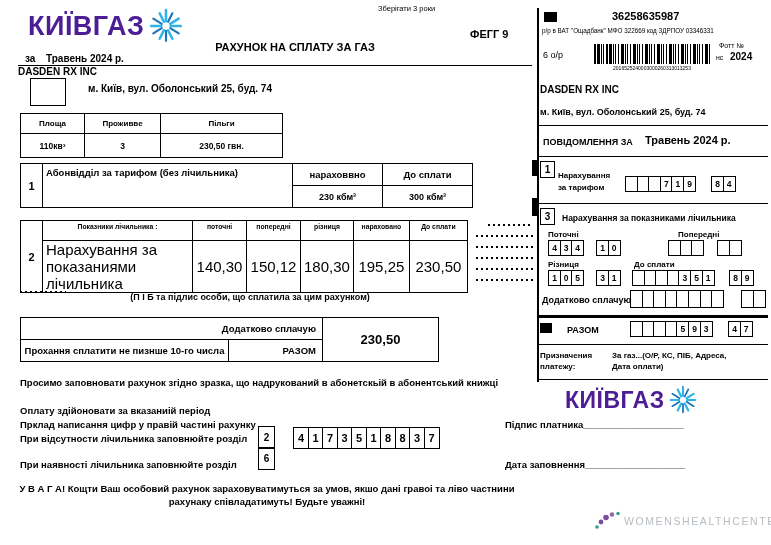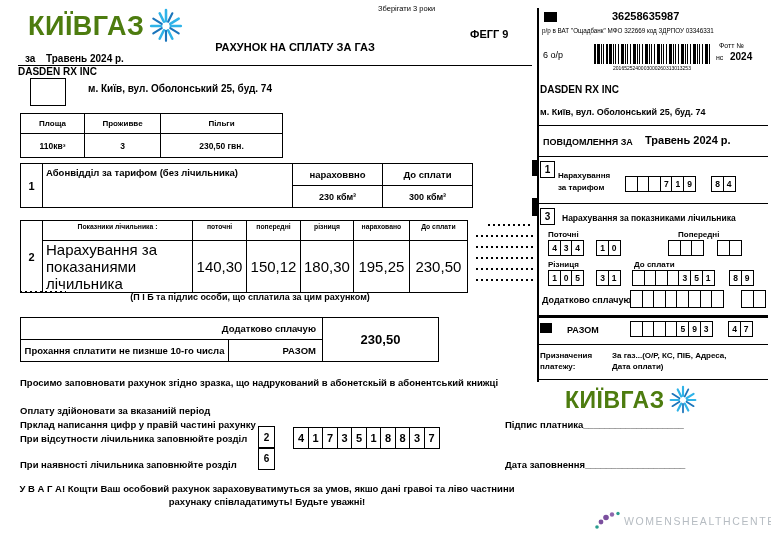--- a/index.html
+++ b/index.html
@@ -5,21 +5,21 @@
   * { box-sizing: border-box; }
   body { margin:0; background:#e8e8e8; font-family:"Liberation Sans", sans-serif; color:#000; }
   .page { position:relative; width:771px; height:545px; background:#fff; overflow:hidden; font-family:"Liberation Sans", sans-serif; }
   .abs { position:absolute; }
   .b { font-weight:bold; }
   .hline { position:absolute; background:#000; height:1.3px; }
   .vline { position:absolute; background:#000; width:1.6px; }
   .dotline { position:absolute; height:2px; background:repeating-linear-gradient(90deg,#000 0 2px,transparent 2px 5px); }
   table.doc { position:absolute; border-collapse:collapse; }
   table.doc td { border:1.5px solid #000; padding:0 3px; }
-  .logo-text { color:#4d7c0f; font-weight:bold; letter-spacing:0.5px; font-family:"Liberation Sans", sans-serif; }
+  .logo-text { color:#4c1d95; font-weight:bold; letter-spacing:0.5px; font-family:"Liberation Sans", sans-serif; }
   .bgroup { position:absolute; display:flex; }
   .dbox { width:13px; height:16px; border:1.4px solid #000; margin-left:-1.4px; display:flex; align-items:center; justify-content:center; font-size:8.5px; font-weight:bold; background:#fff; }
   .bgroup .dbox:first-child { margin-left:0; }
   .sbox { width:16px; height:22px; border:1.5px solid #000; margin-left:-1.5px; display:flex; align-items:center; justify-content:center; font-size:11px; font-weight:bold; background:#fff; }
   .bgroup .sbox:first-child { margin-left:0; }
   .secbox { position:absolute; width:17px; height:22px; border:1.5px solid #000; display:flex; align-items:center; justify-content:center; font-size:10px; font-weight:bold; background:#fff; }
   .rnum { position:absolute; width:15px; height:17px; border:1.5px solid #000; display:flex; align-items:center; justify-content:center; font-size:10px; font-weight:bold; background:#fff; }
   .blacksq { position:absolute; background:#000; }
   .bc { position:absolute; background:repeating-linear-gradient(90deg,#000 0 1.5px,#fff 1.5px 3px,#000 3px 5.6px,#fff 5.6px 6.6px,#000 6.6px 7.6px,#fff 7.6px 9.4px,#000 9.4px 10.2px,#fff 10.2px 12px); }
   .ctr { text-align:center; }

